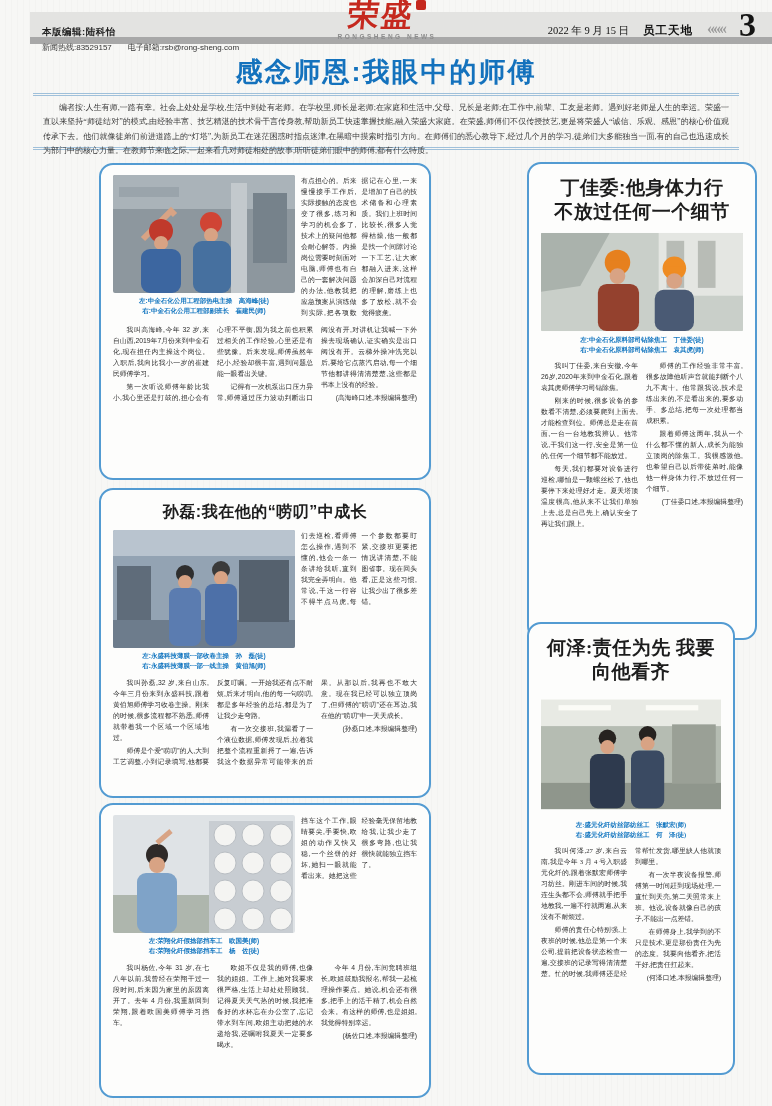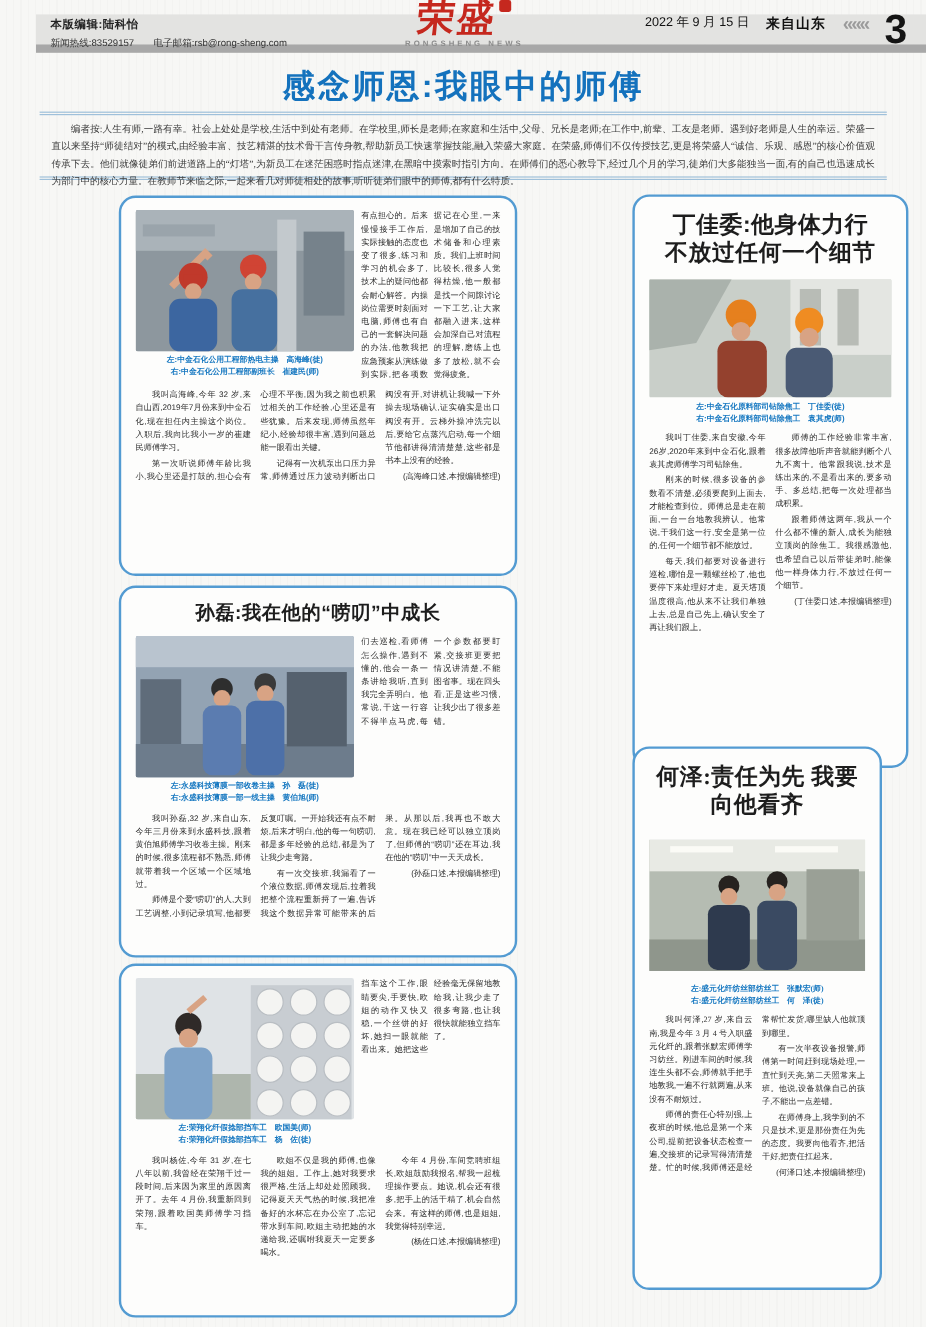--- a/index.html
+++ b/index.html
@@ -5,30 +5,30 @@
   * { margin:0; padding:0; box-sizing:border-box; }
   html,body { width:772px; }
   body { font-family:"Liberation Sans","DejaVu Sans",sans-serif; background:#fff; }
   .page { position:relative; width:772px; height:1106px; overflow:hidden;
           background:repeating-linear-gradient(90deg,#f7f7f5 0 5px,#f3f3f1 5px 6px); }
 
   
   .mast-bar   { position:absolute; left:30px; top:12px; width:742px; height:25px; background:#e3e3e1; }
   .mast-strip { position:absolute; left:30px; top:37px; width:742px; height:7px; background:#a8a8a8; }
   .mast-left  { position:absolute; left:42px; top:14px; color:#222; }
-  .mast-left .l1 { font-size:9.5px; font-weight:bold; letter-spacing:.5px; }
+  .mast-left .l1 { font-size:9.5px; font-weight:bold; letter-spacing:.5px;margin-top:12px; }
   .mast-left .l2 { font-size:8px; margin-top:3px; color:#333; }
   .mast-left .l2 span { margin-right:16px; }
   .logo-wrap { position:absolute; left:322px; top:-2px; width:130px; text-align:center; }
   .logo-cn { font-family:"Liberation Serif","DejaVu Serif",serif; font-size:31px; font-weight:bold;
              color:#c5281e; transform:skewX(-6deg); display:inline-block; letter-spacing:2px; line-height:34px;}
   .logo-seal { display:inline-block; width:10px; height:10px; background:#c5281e; border-radius:2px;
                vertical-align:top; margin-left:2px; margin-top:2px; }
   .logo-en { font-size:6.5px; letter-spacing:2.5px; color:#8d8d8d; margin-top:1px; font-weight:bold; }
-  .mast-right { position:absolute; right:16px; top:12px; display:flex; align-items:flex-start; gap:14px; }
+  .mast-right { position:absolute; right:16px; top:12px; display:flex; align-items:flex-end; gap:14px;font-family:Liberation Serif, serif; }
   .mast-date   { font-size:10.5px; color:#111; }
   .mast-section{ font-size:11.5px; font-weight:bold; color:#111; letter-spacing:1px; }
   .mast-arrows { font-size:16px; color:#9b9b9b; font-weight:bold; letter-spacing:-2px; }
   .mast-page   { font-size:34px; font-weight:bold; color:#141414; line-height:26px; }
 
   
   .page-title { position:absolute; left:0; top:54px; width:100%; text-align:center;
                 font-size:27px; font-weight:bold; color:#1472bd; letter-spacing:2px; }
 
   
@@ -76,21 +76,21 @@
 
   <div class="logo-wrap">
     <div>
       <span class="logo-cn">荣盛</span><span class="logo-seal"></span>
     </div>
     <div class="logo-en">RONGSHENG NEWS</div>
   </div>
 
   <div class="mast-right">
     <span class="mast-date">2022 年 9 月 15 日</span>
-    <span class="mast-section">来自山东</span>
+    <span class="mast-section">员工天地</span>
     <span class="mast-arrows">«««</span>
     <span class="mast-page">3</span>
   </div>
 
   <div class="page-title">感念师恩:我眼中的师傅</div>
 
   <div class="editor-note">编者按:人生有师,一路有幸。社会上处处是学校,生活中到处有老师。在学校里,师长是老师;在家庭和生活中,父母、兄长是老师;在工作中,前辈、工友是老师。遇到好老师是人生的幸运。荣盛一直以来坚持“师徒结对”的模式,由经验丰富、技艺精湛的技术骨干言传身教,帮助新员工快速掌握技能,融入荣盛大家庭。在荣盛,师傅们不仅传授技艺,更是将荣盛人“诚信、乐观、感恩”的核心价值观传承下去。他们就像徒弟们前进道路上的“灯塔”,为新员工在迷茫困惑时指点迷津,在黑暗中摸索时指引方向。在师傅们的悉心教导下,经过几个月的学习,徒弟们大多能独当一面,有的自己也迅速成长为部门中的核心力量。在教师节来临之际,一起来看几对师徒相处的故事,听听徒弟们眼中的师傅,都有什么特质。</div>
 
   <div class="card" id="card-gao">
     <div class="row1">

